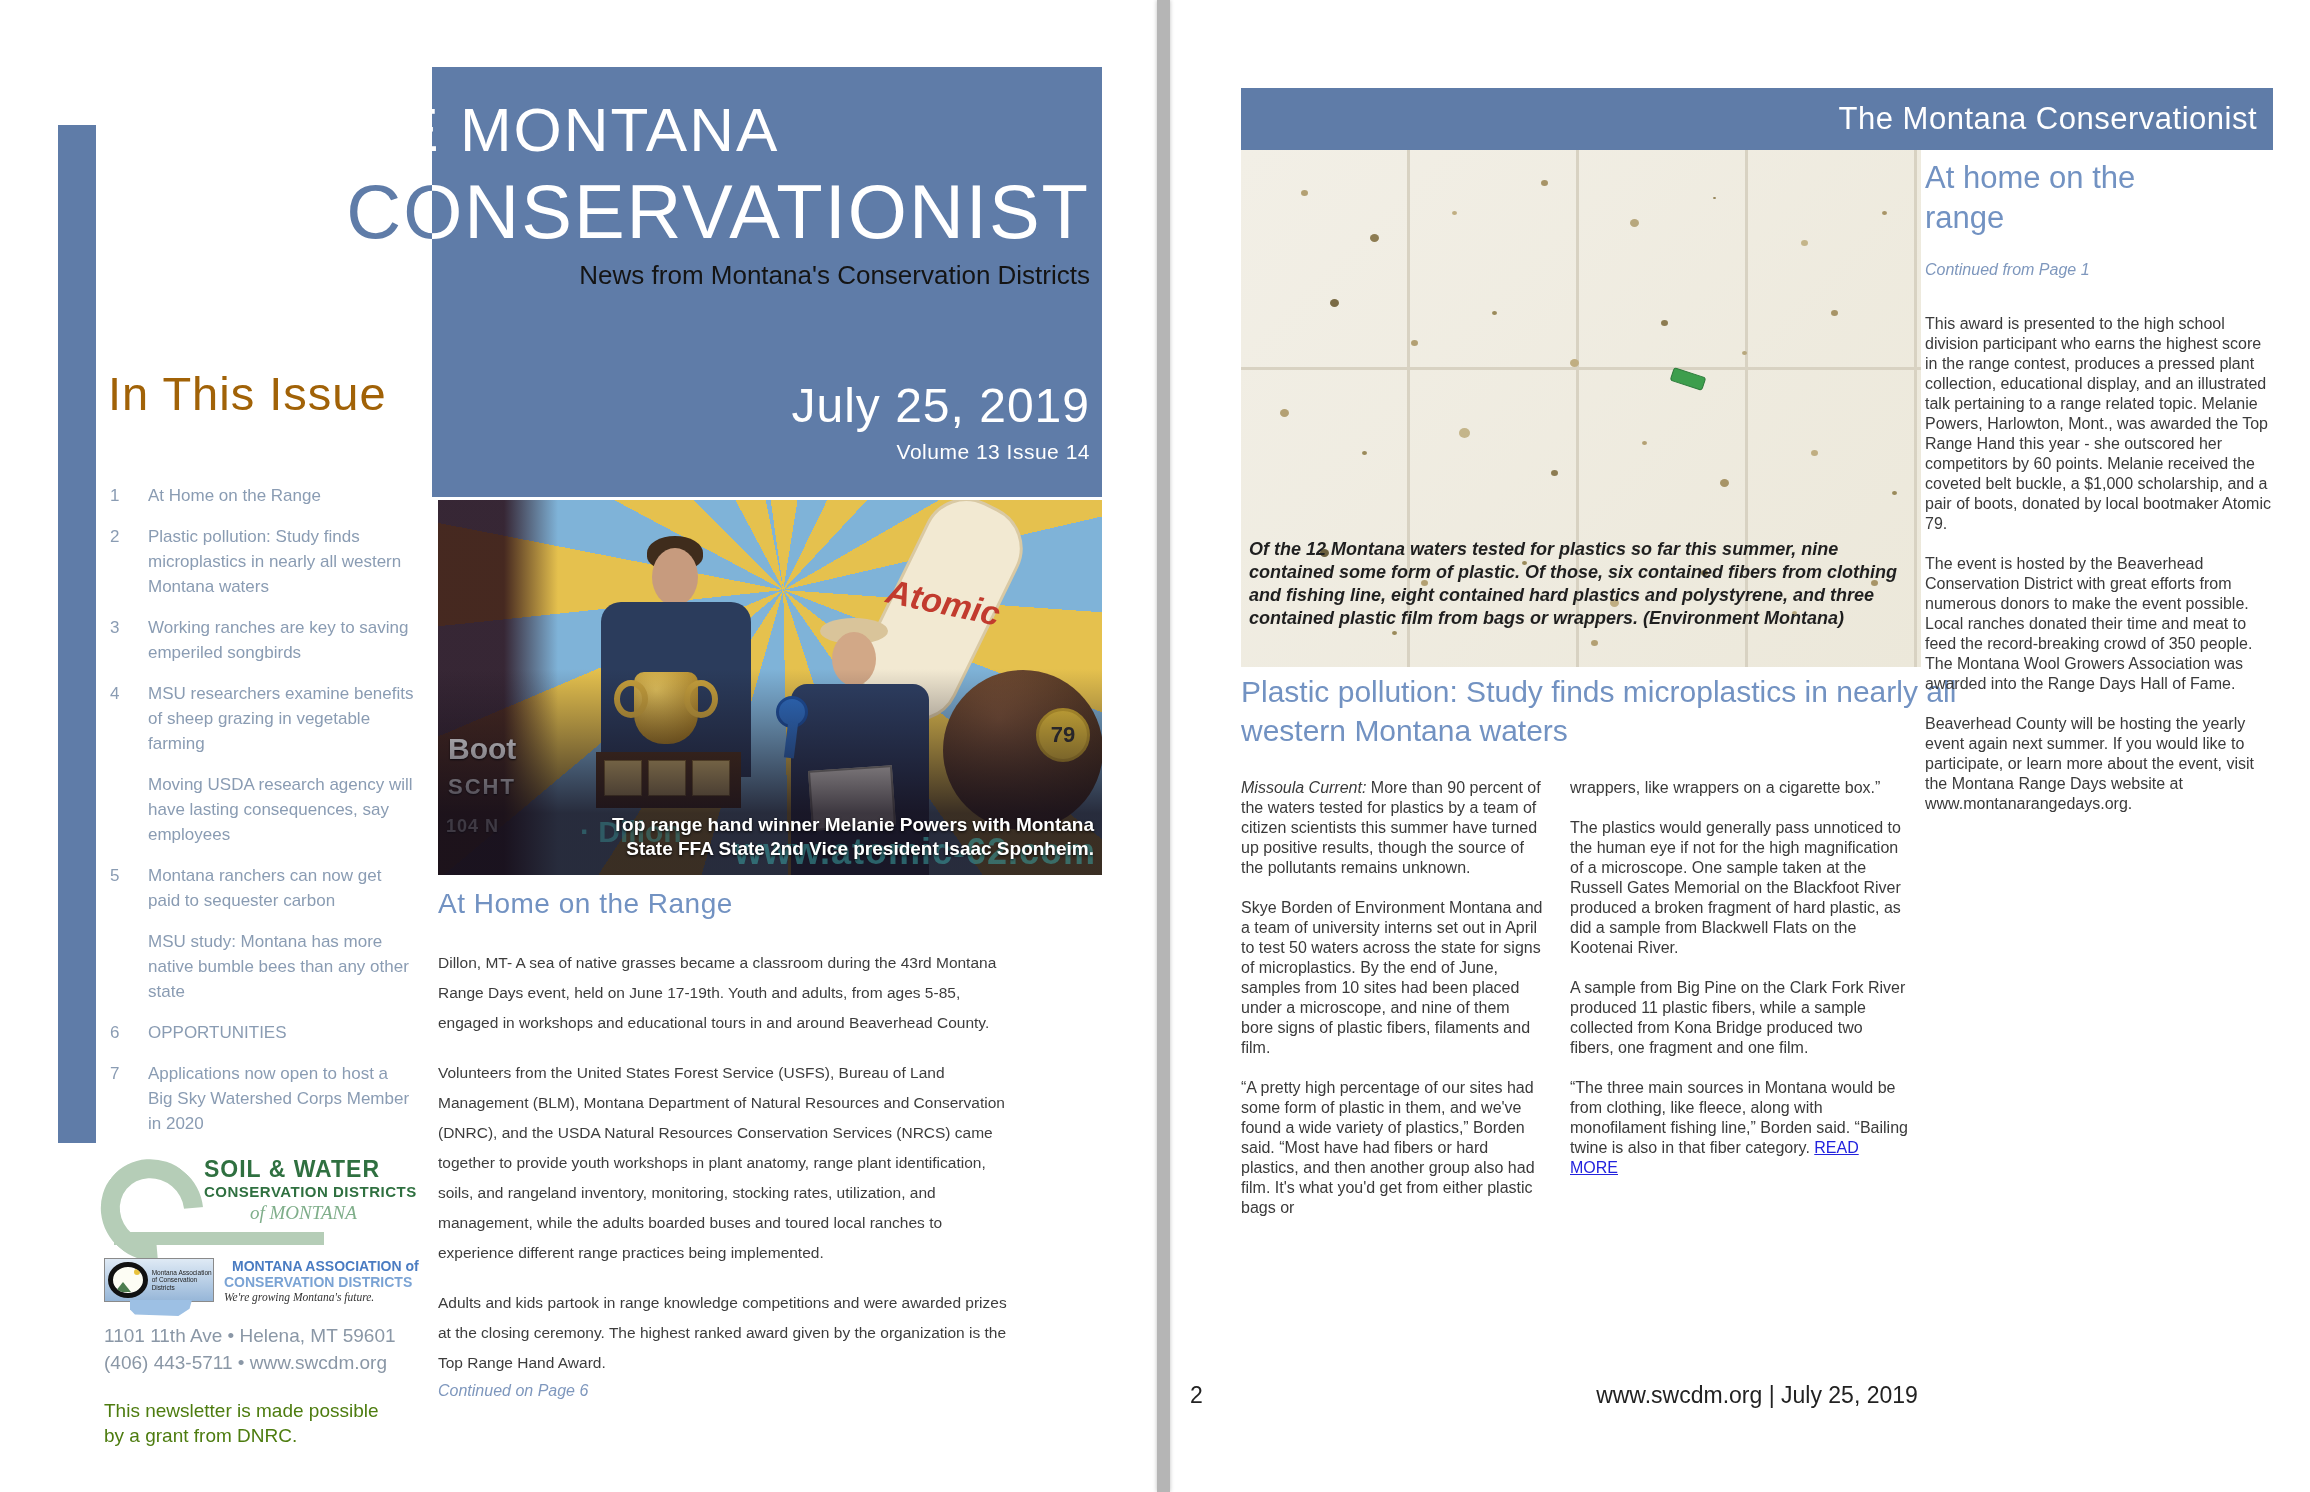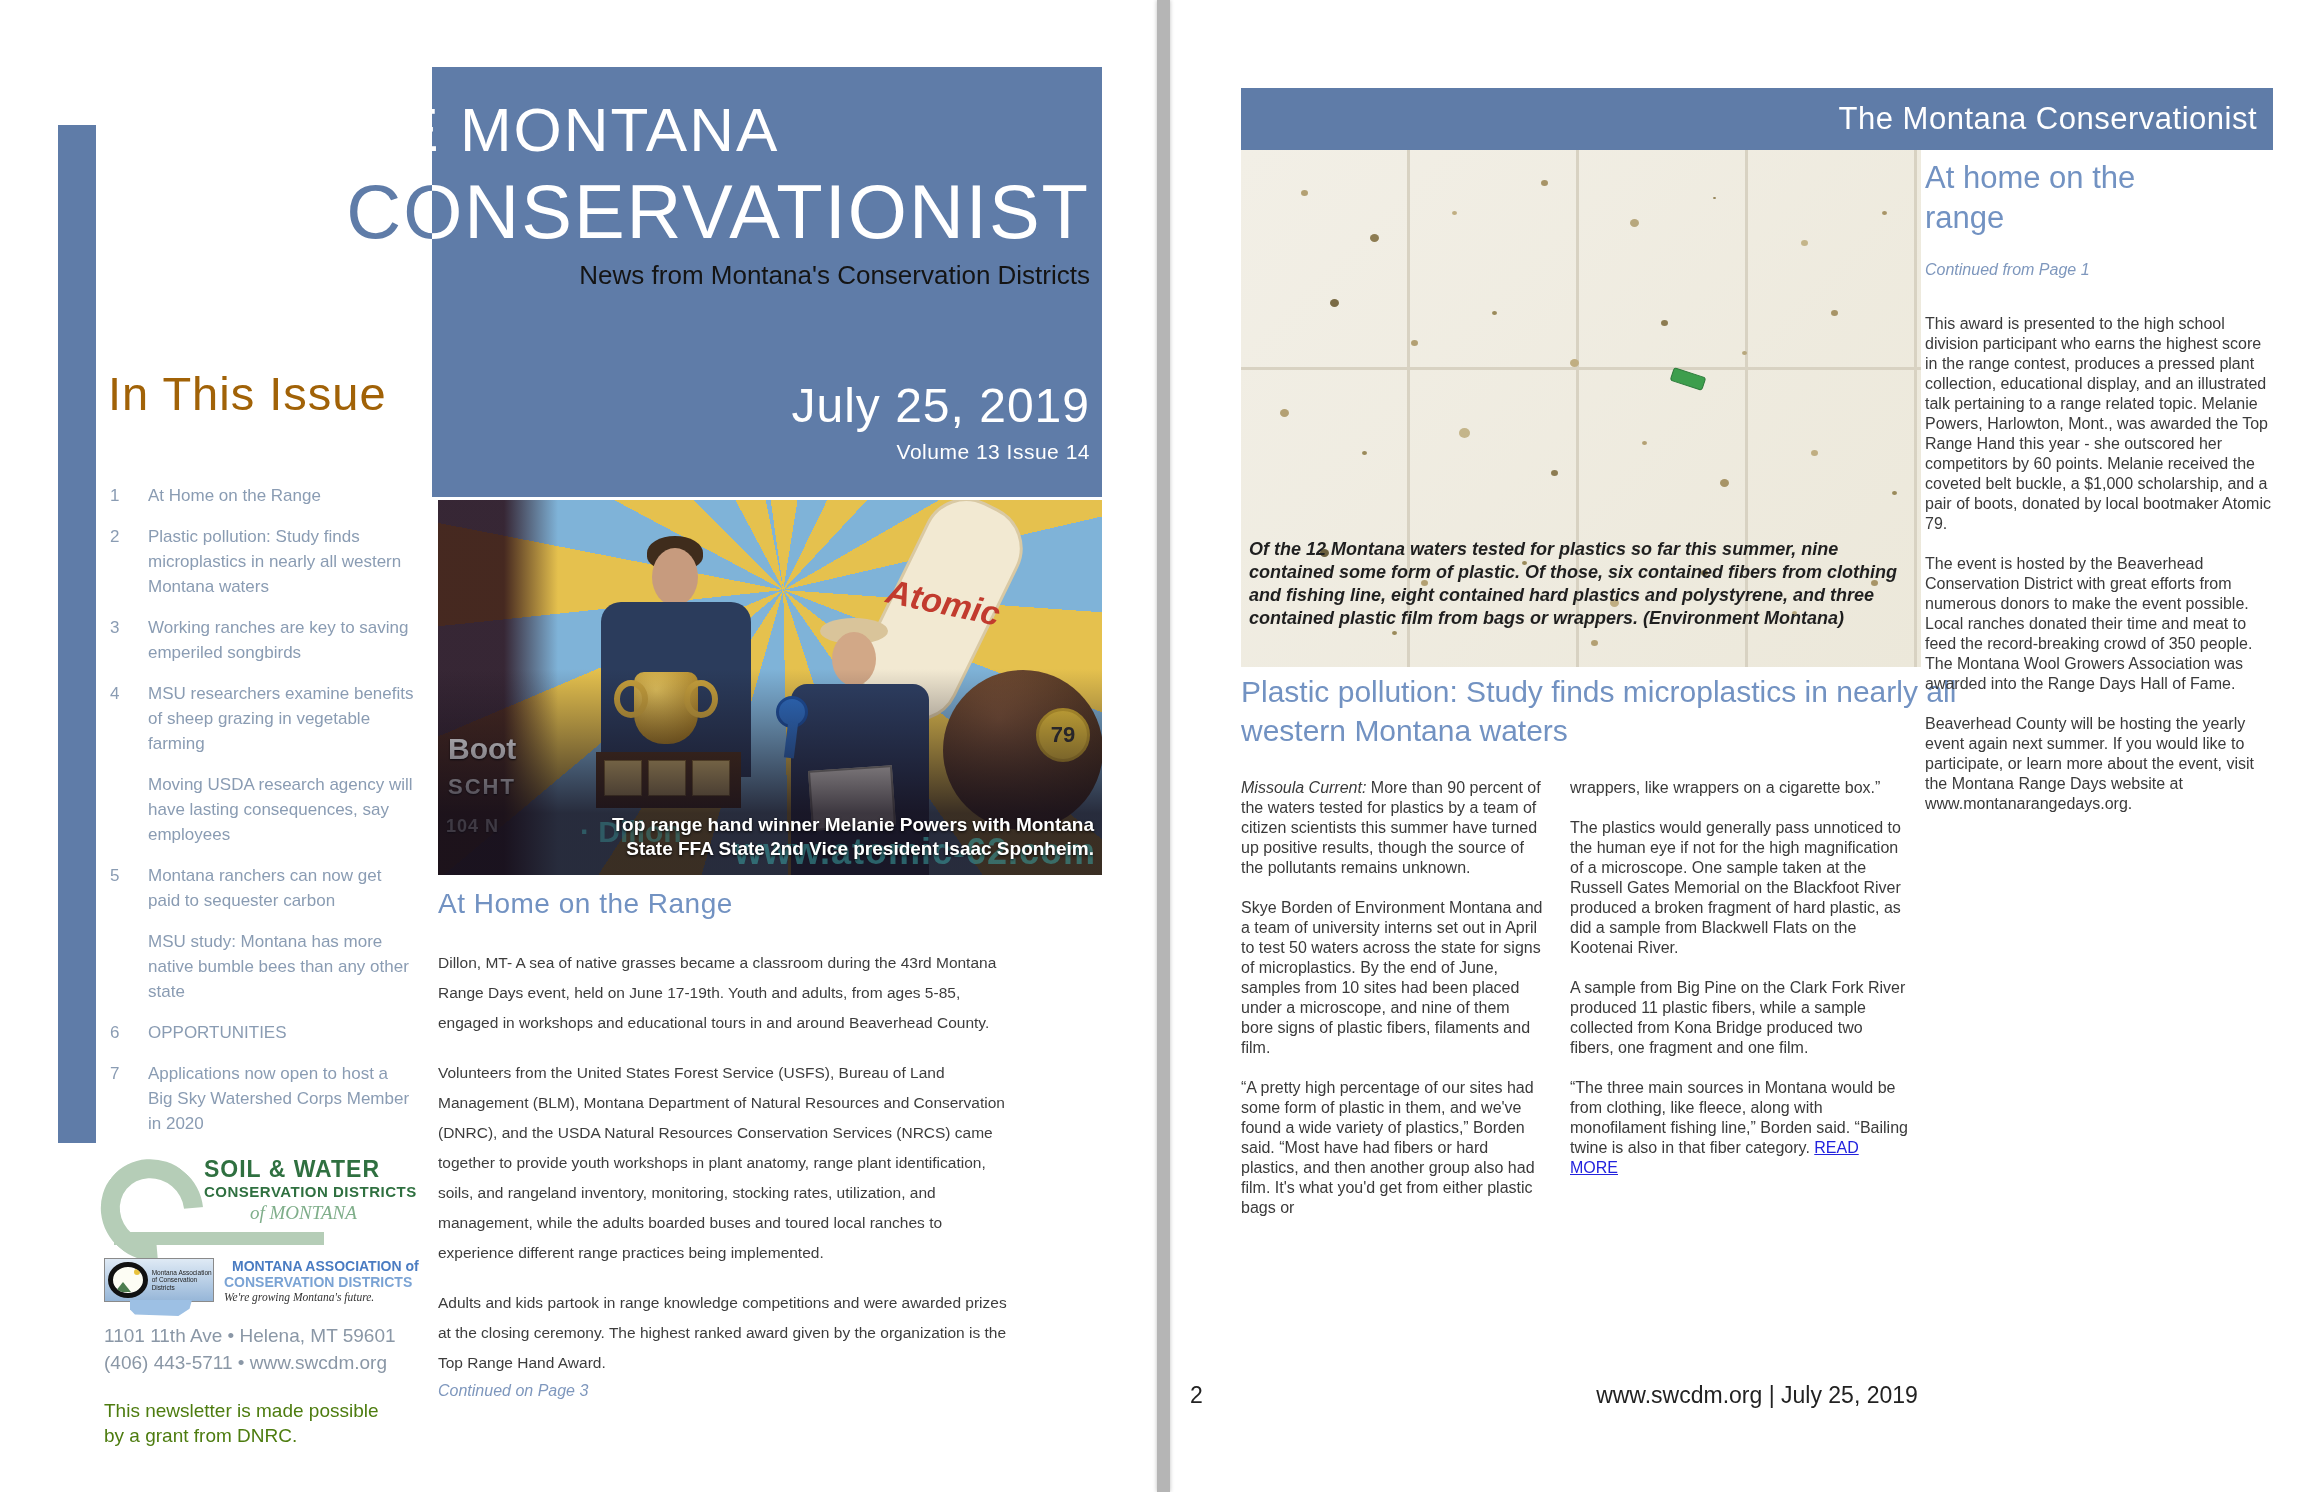--- a/index.html
+++ b/index.html
@@ -244,21 +244,21 @@
       <div class="watermark">www.atomic-62.com</div>
       <div class="photo1-caption">Top range hand winner Melanie Powers with Montana State FFA State 2nd Vice president Isaac Sponheim.</div>
     </div>
 
     <div class="abs article1-heading">At Home on the Range</div>
     <div class="abs article1-body">
       <p>Dillon, MT- A sea of native grasses became a classroom during the 43rd Montana Range Days event, held on June 17-19th.  Youth and adults, from ages 5-85, engaged in workshops and educational tours in and around Beaverhead County.</p>
       <p>Volunteers from the United States Forest Service (USFS), Bureau of Land Management (BLM), Montana Department of Natural Resources and Conservation (DNRC), and the USDA Natural Resources Conservation Services (NRCS) came together to provide youth workshops in plant anatomy, range plant identification, soils, and rangeland inventory, monitoring, stocking rates, utilization, and management, while the adults boarded buses and toured local ranches to experience different range practices being implemented.</p>
       <p>Adults and kids partook in range knowledge competitions and were awarded prizes at the closing ceremony.  The highest ranked award given by the organization is the Top Range Hand Award.</p>
     </div>
-    <div class="abs continued1">Continued on Page 3</div>
+    <div class="abs continued1">Continued on Page 6</div>
 
     <div class="abs swcdm-logo">
       <div class="swcdm-c"></div>
       <div class="swcdm-bar"></div>
       <div class="swcdm-t1">SOIL &amp; WATER</div>
       <div class="swcdm-t2">CONSERVATION DISTRICTS</div>
       <div class="swcdm-t3">of MONTANA</div>
     </div>
     <div class="abs macd-logo">
       <div class="macd-emblem">

